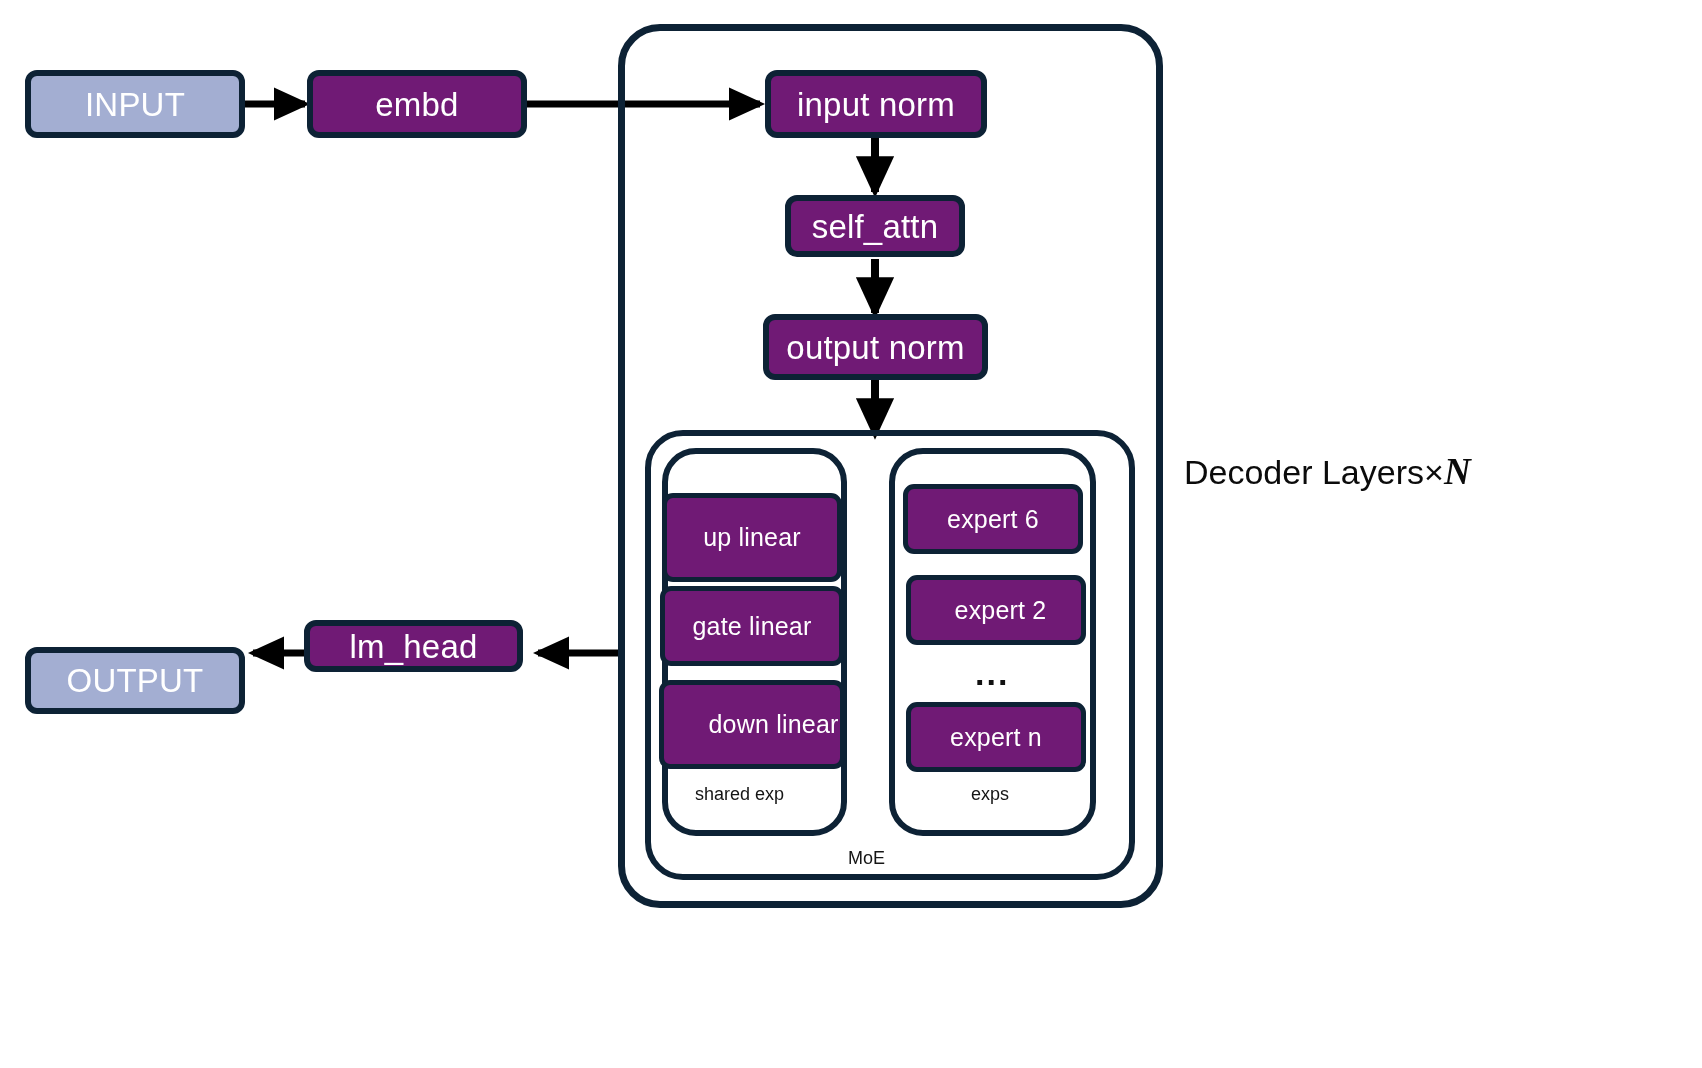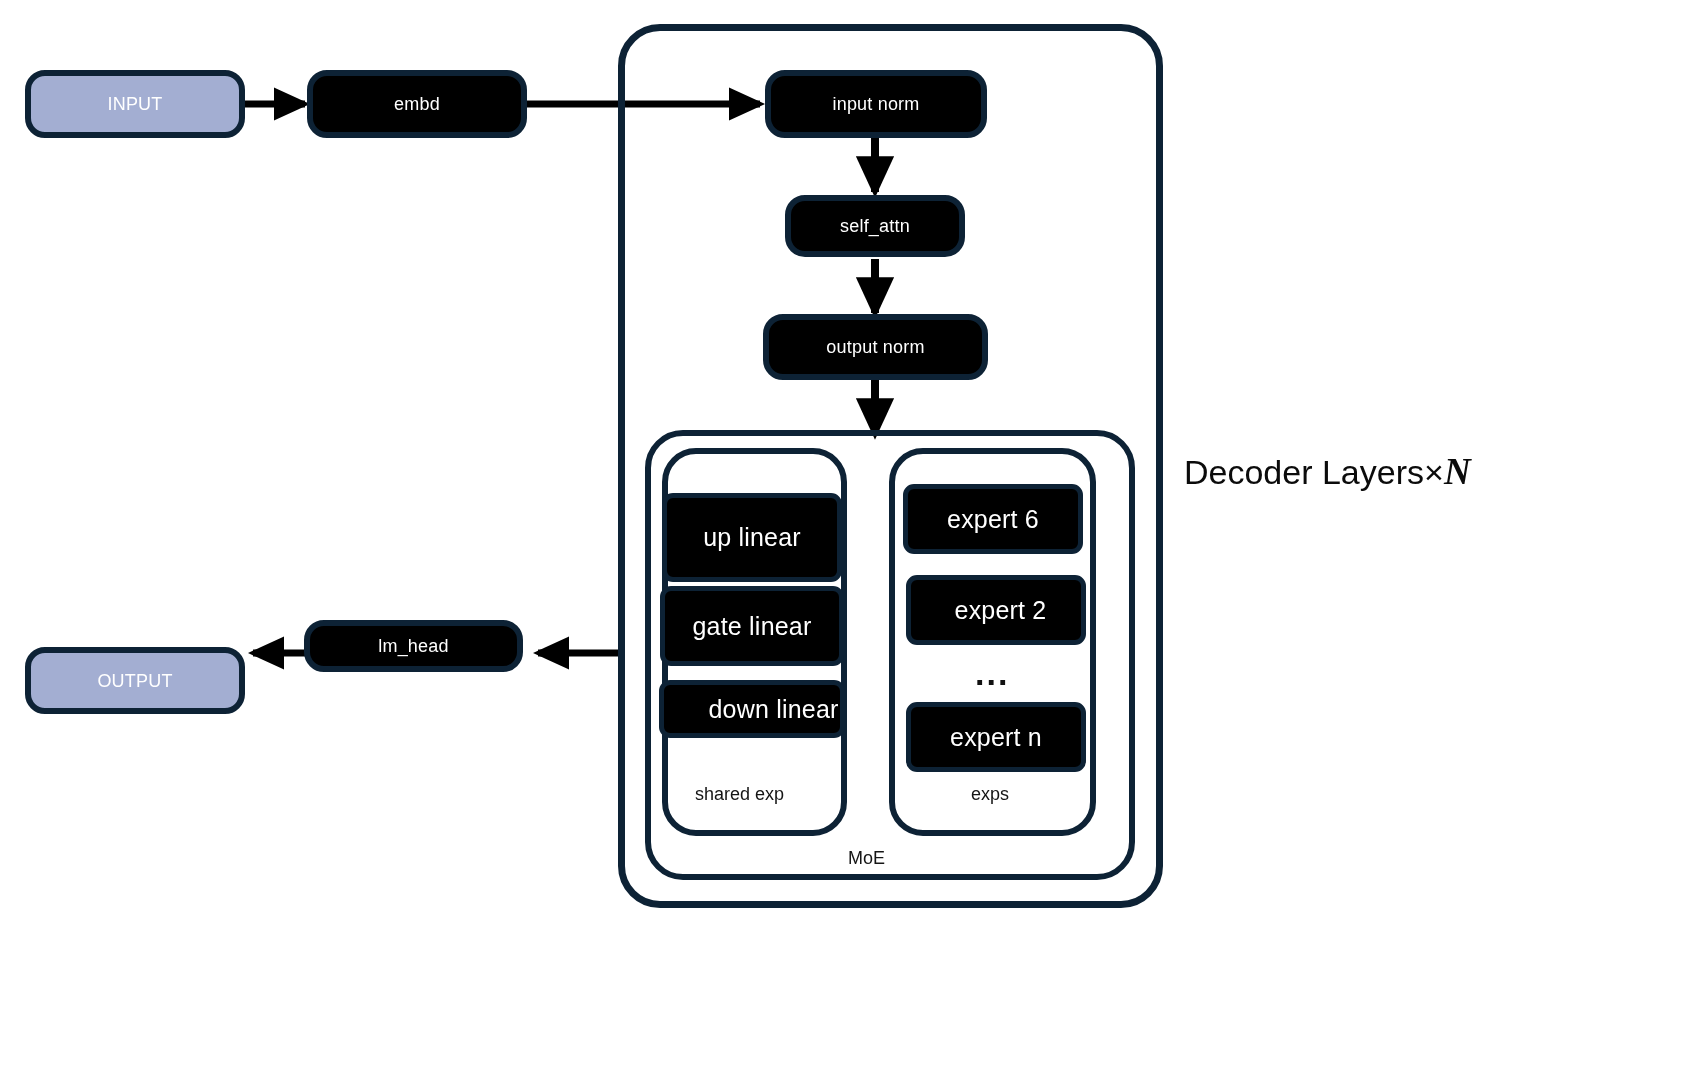--- a/index.html
+++ b/index.html
@@ -26,30 +26,30 @@
     height: 1068px;
   }
   
   .node {
     position: absolute;
     box-sizing: border-box;
     display: flex;
     align-items: center;
     justify-content: center;
     border: 6px solid #0d2235;
-    border-radius: 20px;
+    border-radius: 12px;
     color: #ffffff;
     font-family: "Liberation Sans", sans-serif;
-    font-size: 18px;
+    font-size: 33px;
     line-height: 1;
     letter-spacing: 0.2px;
     white-space: nowrap;
     z-index: 4;
   }
-  .node.salmon { background: #000000; }
+  .node.salmon { background: #701a75; }
   .node.blue   { background: #a3aed2; }
 
   .node.small {
     border-width: 5px;
     border-radius: 11px;
     font-size: 25px;
   }
 
   
   .group {
@@ -163,21 +163,21 @@
   </div>
 
   <div class="node salmon small" style="left:662px; top:493px; width:180px; height:89px;">
     <span>up linear</span>
   </div>
 
   <div class="node salmon small" style="left:660px; top:586px; width:184px; height:80px;">
     <span>gate linear</span>
   </div>
 
-  <div class="node salmon small" style="left:659px; top:680px; width:186px; height:58px;padding-left:43px;">
+  <div class="node salmon small" style="left:659px; top:680px; width:186px; height:89px;padding-left:43px;">
     <span>down linear</span>
   </div>
 
   <div class="node salmon small" style="left:903px; top:484px; width:180px; height:70px;">
     <span>expert 6</span>
   </div>
 
   <div class="node salmon small" style="left:906px; top:575px; width:180px; height:70px;padding-left:9px;">
     <span>expert 2</span>
   </div>

